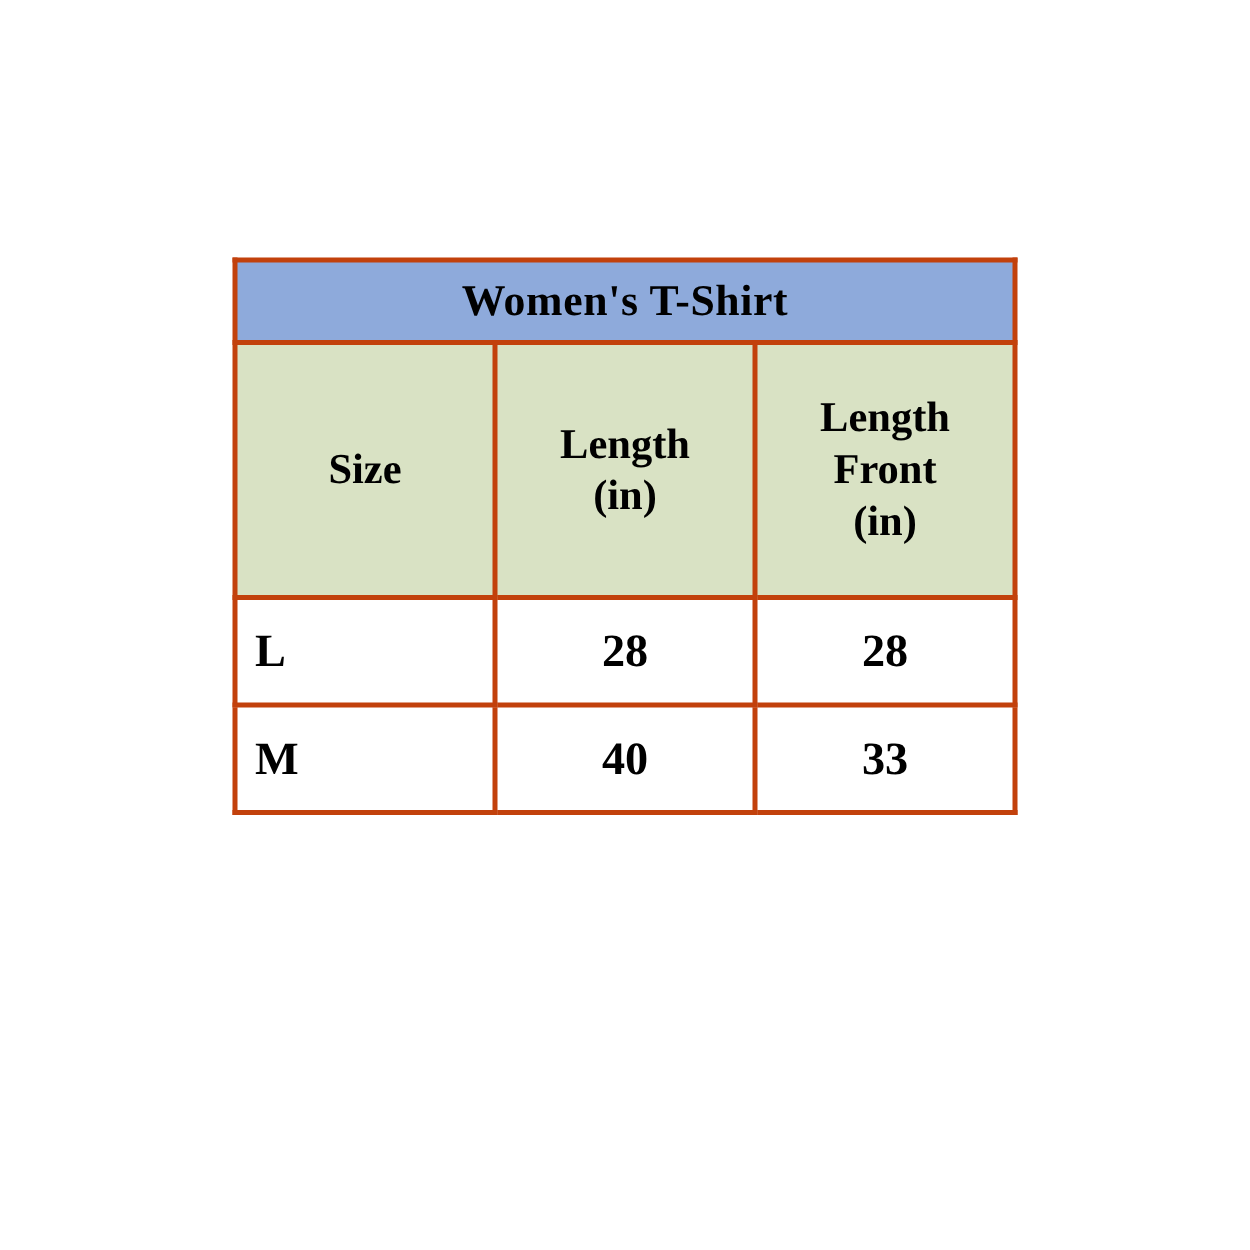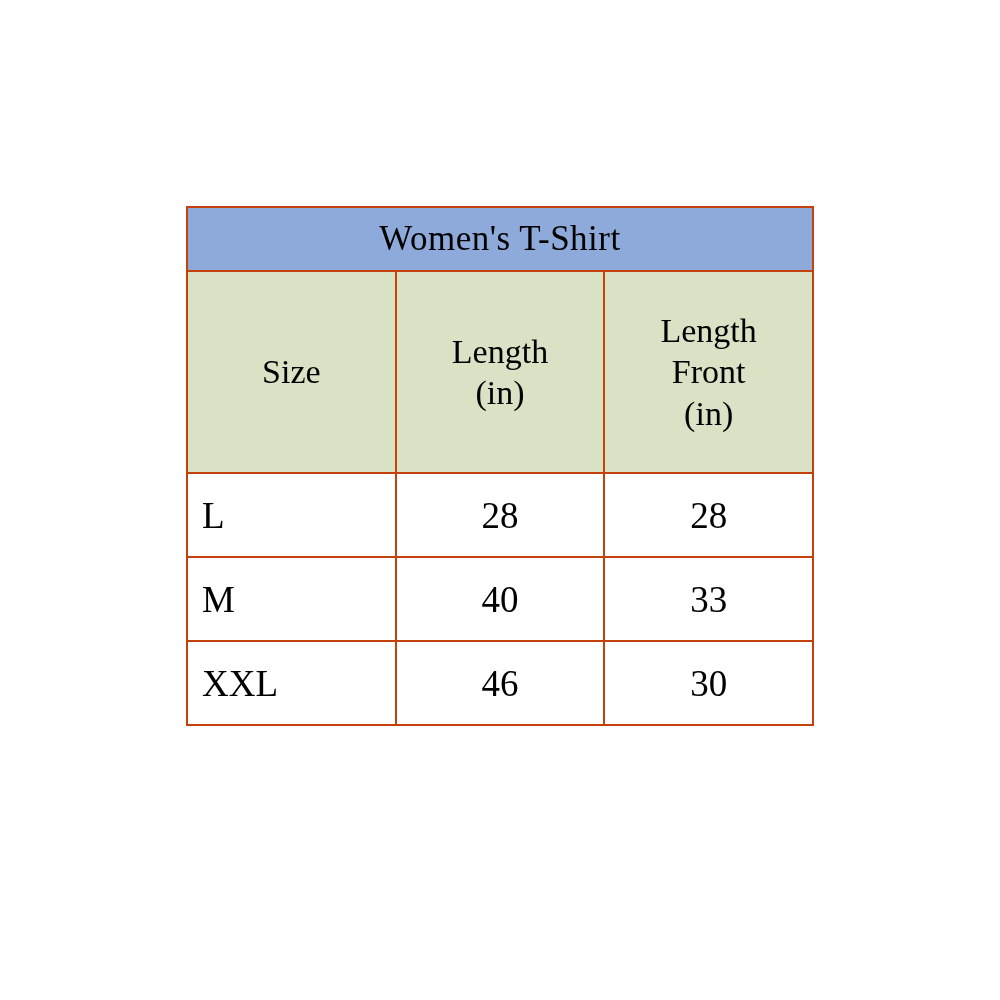--- a/index.html
+++ b/index.html
@@ -23,26 +23,26 @@
   .size-table {
     position: absolute;
     left: 186px;
     top: 206px;
     width: 628px;
     border-collapse: collapse;
     table-layout: fixed;
     background: #ffffff;
   }
   .size-table td, .size-table th {
-    border: 2px solid #c2410c;
+    border: 4px solid #c2410c;
     padding: 0;
     margin: 0;
     text-align: center;
     vertical-align: middle;
-    font-weight: normal;
+    font-weight: bold;
     color: #000000;
   }
   .title-cell {
     background: #8eaadb;
     font-size: 35px;
     height: 62px;
     letter-spacing: 0.5px;
   }
   .header-cell {
     background: #d9e2c4;
@@ -93,20 +93,15 @@
       <tr>
         <td class="data-cell size-label">L</td>
         <td class="data-cell">28</td>
         <td class="data-cell">28</td>
       </tr>
       <tr>
         <td class="data-cell size-label">M</td>
         <td class="data-cell">40</td>
         <td class="data-cell">33</td>
       </tr>
-      <tr>
-        <td class="data-cell size-label">XXL</td>
-        <td class="data-cell">46</td>
-        <td class="data-cell">30</td>
-      </tr>
     </tbody>
   </table>
 </div>
 
 </body></html>

